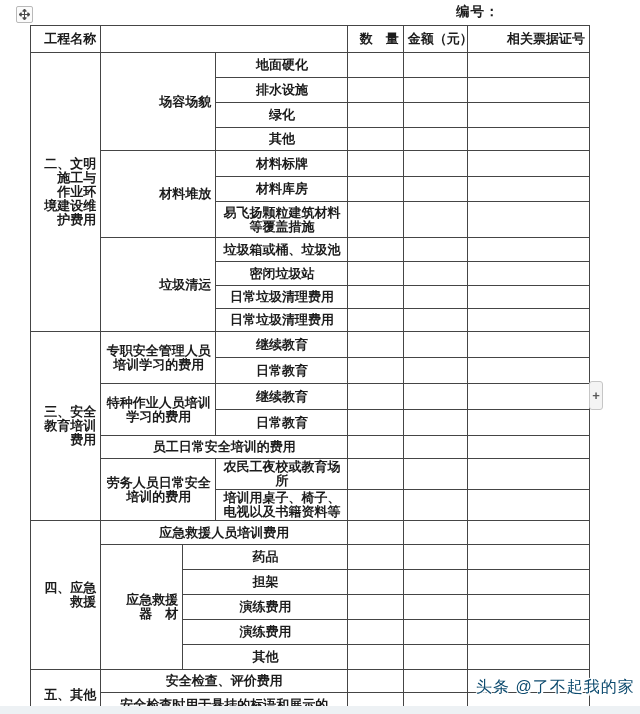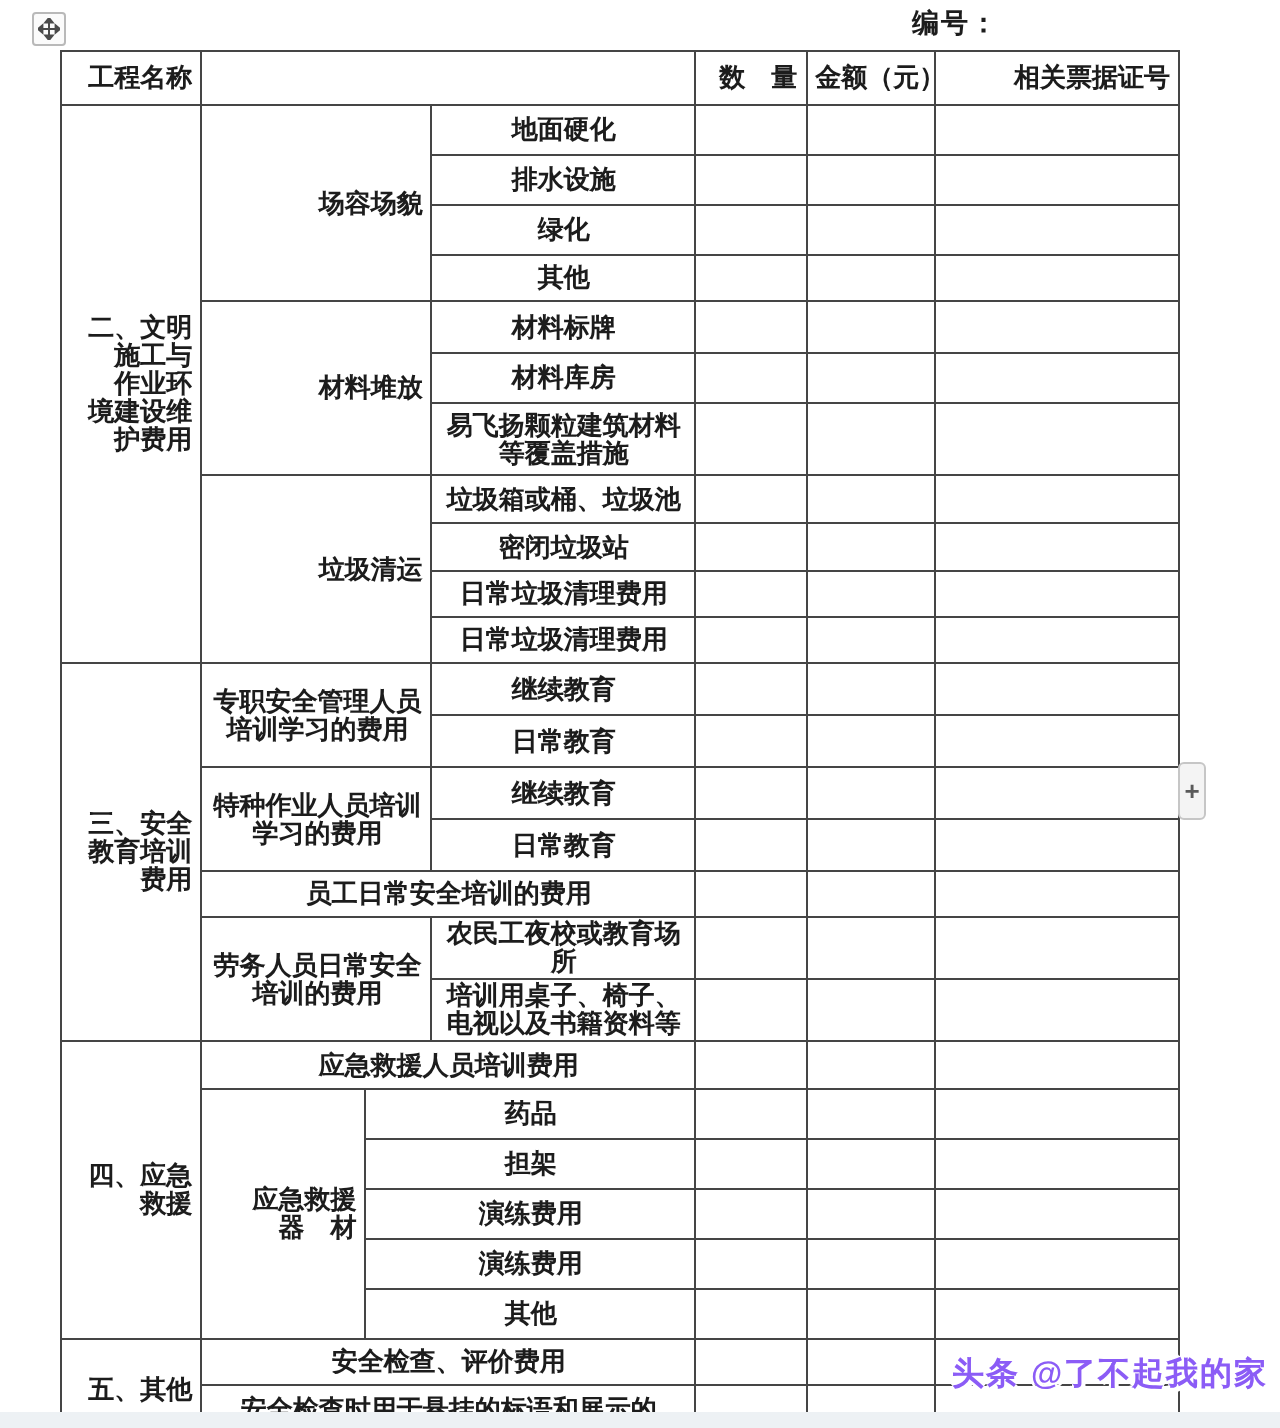--- a/index.html
+++ b/index.html
@@ -39,21 +39,21 @@
     padding:1px 4px;vertical-align:middle;
     overflow:hidden;white-space:nowrap;
   }
   table.fee td.c{text-align:right;}
   table.fee td.l{text-align:center;padding-left:5px;}
   table.fee td.pre{white-space:pre-line;line-height:14px;}
   table.fee td.top{vertical-align:top;padding-top:3px;}
   
   .watermark{
     position:absolute;left:476px;top:677px;
-    font-size:16px;font-weight:bold;color:#8b5cf6;letter-spacing:1px;
+    font-size:16px;font-weight:normal;color:#0c4a6e;letter-spacing:1px;
     text-shadow:1px 1px 0 #ffffff,-1px -1px 0 #ffffff,1px -1px 0 #ffffff,-1px 1px 0 #ffffff,2px 2px 0 #ffffff;
     white-space:nowrap;
   }
   
   .bottom-strip{
     position:absolute;left:0;top:706px;width:640px;height:8px;
     background:#edf1f4;
   }
 </style>
 </head>

